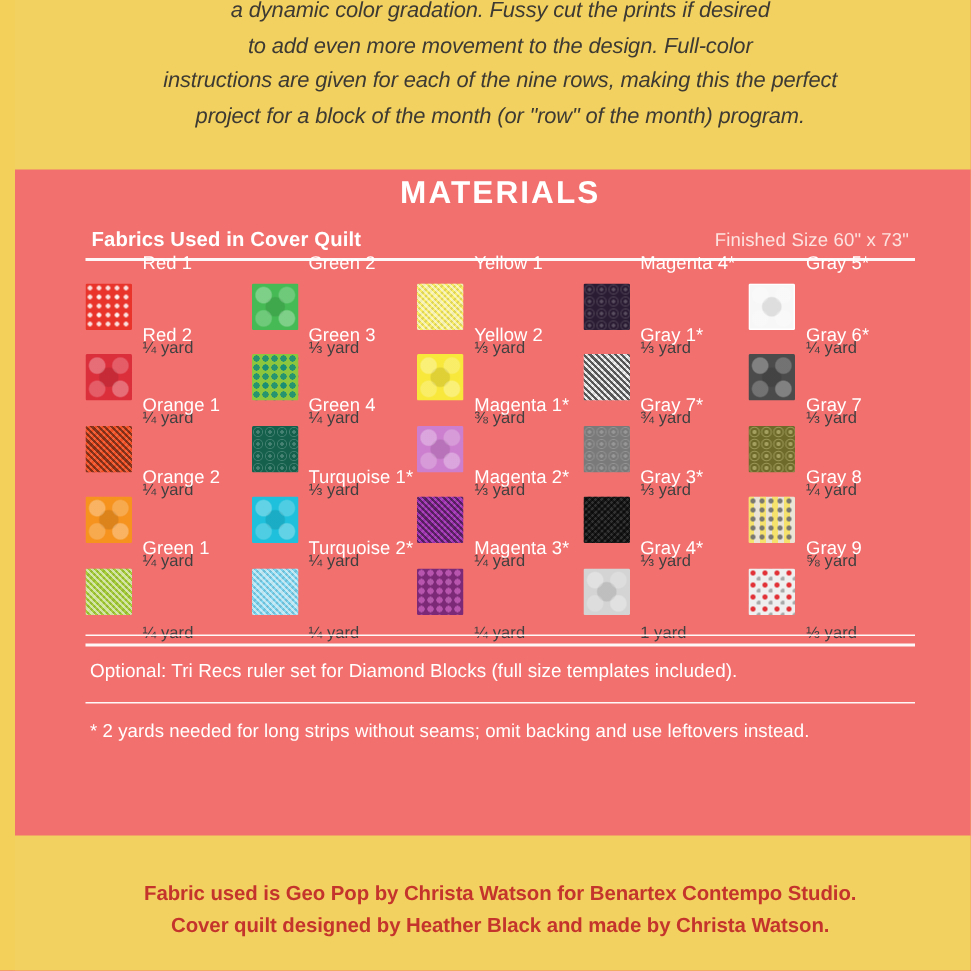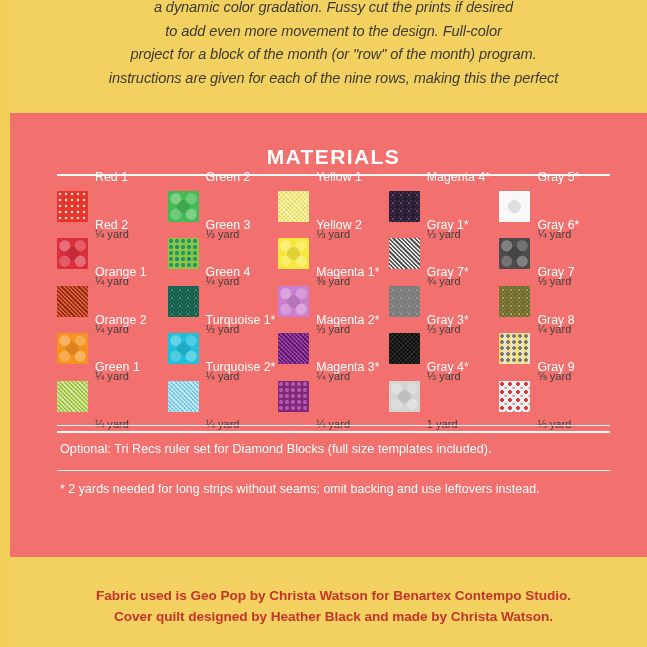--- a/index.html
+++ b/index.html
@@ -53,21 +53,21 @@
     box-sizing: border-box;
     padding: 0 47px;
     position: relative;
   }
   .materials-title {
     text-align: center;
     color: #ffffff;
     font-size: 21px;
     font-weight: bold;
     letter-spacing: 1.4px;
-    padding-top: 32px;
+    padding-top: 4px;
     padding-bottom: 0px;
   }
   .subhead-row {
     display: flex;
     justify-content: space-between;
     align-items: baseline;
     margin-top: 11px;
     padding: 0 4px;
   }
   .subhead-left {
@@ -171,28 +171,32 @@
   }
 </style>
 </head>
 <body>
 
 <div class="page">
 
   <div class="intro-band">
     <div class="intro-line first">a dynamic color gradation. Fussy cut the prints if desired</div>
     <div class="intro-line">to add even more movement to the design. Full-color</div>
+    <div class="intro-line">instructions are given for each of the nine rows, making this the perfect</div>
     <div class="intro-line">project for a block of the month (or "row" of the month) program.</div>
-    <div class="intro-line">instructions are given for each of the nine rows, making this the perfect</div>
   </div>
 
   <div class="materials-panel">
 
     <div class="materials-title">MATERIALS</div>
 
+    <div class="subhead-row">
+      <div class="subhead-left">Fabrics Used in Cover Quilt</div>
+      <div class="subhead-right">Finished Size 60" x 73"</div>
+    </div>
     <div class="rule"></div>
 
     <div class="fabric-grid" id="fabric-grid">
         <div class="fabric-cell">
           <div class="swatch" style="background-color: rgb(232, 52, 42); background-image: radial-gradient(circle at 3px 3px, rgba(255, 255, 255, 0.85) 1.4px, transparent 1.6px), radial-gradient(circle at 9px 9px, rgba(255, 255, 255, 0.6) 1.2px, transparent 1.4px); background-size: 6px 6px, 12px 12px;"></div>
           <div class="fabric-text">
             <div class="fabric-name">Red 1</div>
             <div class="fabric-qty">¼ yard</div>
           </div>
         </div>

